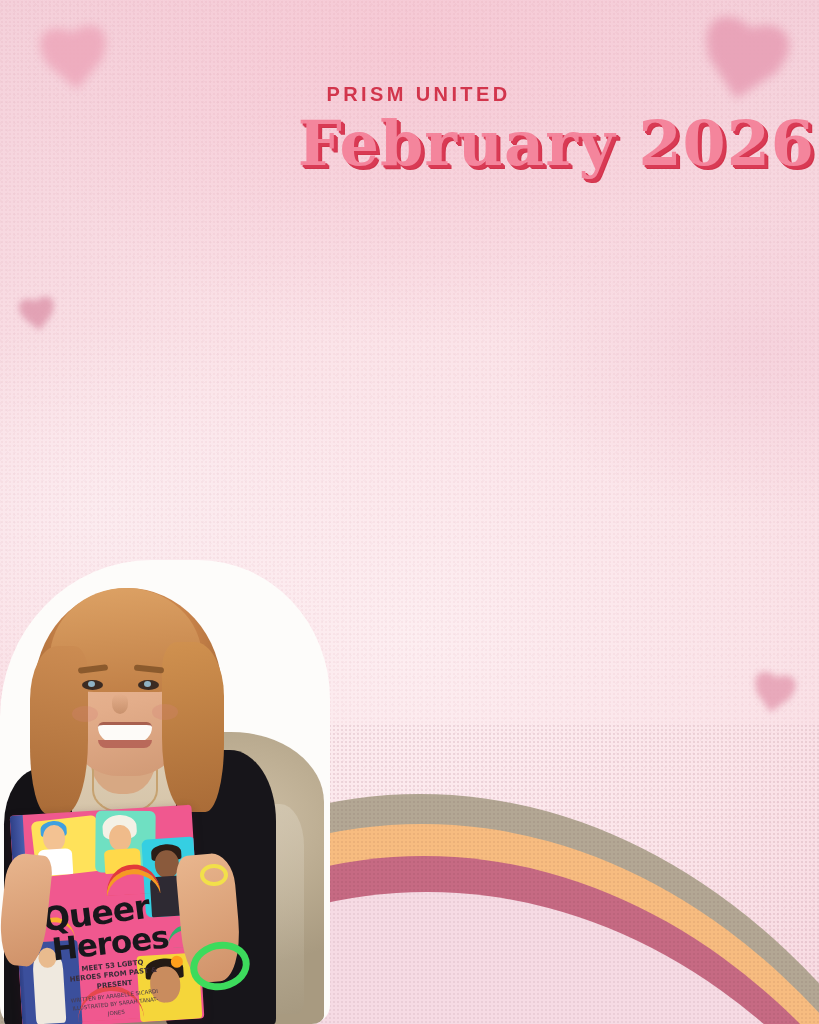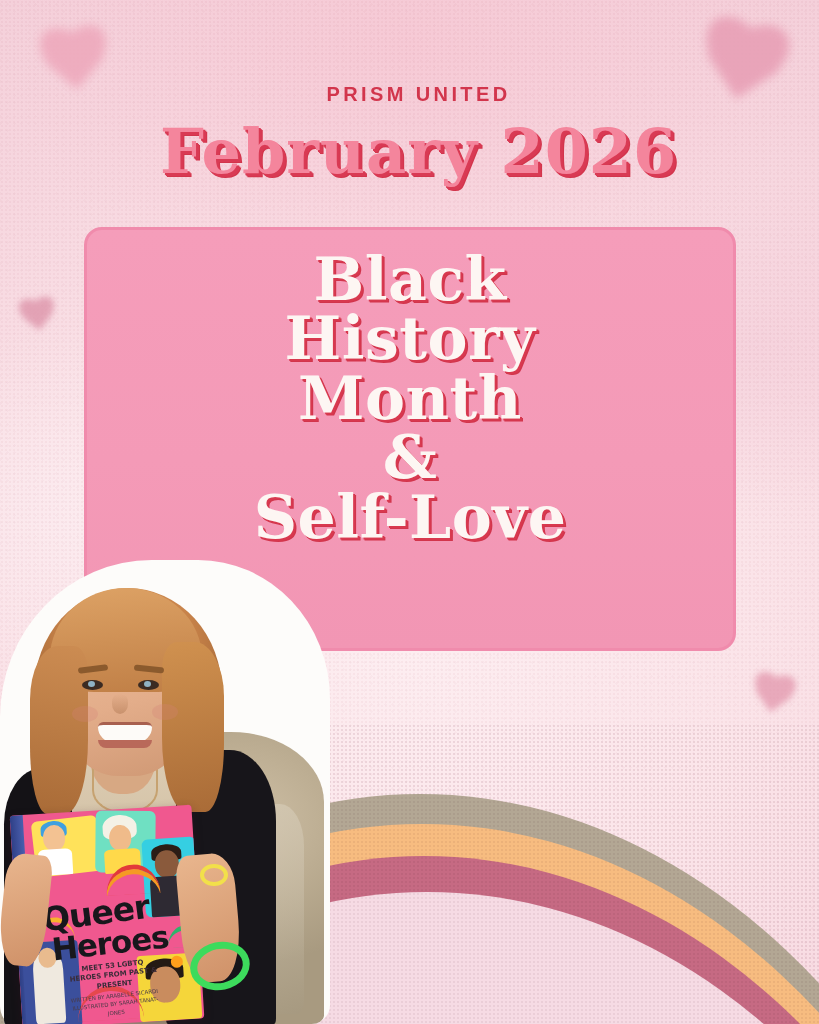--- a/index.html
+++ b/index.html
@@ -89,25 +89,26 @@
     line-height: 1;
     margin: 0 0 8px 0;
   }
   #month-year {
     font-family: "DejaVu Serif", "Liberation Serif", serif;
     font-size: 62px;
     font-weight: 700;
     letter-spacing: 1px;
     color: #f4859c;
     line-height: 1.02;
-    margin: 16px;
+    margin: 4px;
     text-shadow:
       2px 2px 0 #d93a54,
       3px 3px 0 #d93a54,
       4px 4px 0 #d2354c;
+    text-align: right;
   }
 
   
   #title-card {
     position: absolute;
     left: 84px;
     top: 227px;
     width: 652px;
     height: 424px;
     background: #f49ab8;
@@ -510,29 +511,20 @@
     <div class="arc" id="arc-rose"></div>
     <div class="arc" id="arc-blush"></div>
     <div class="arc-noise"></div>
   </div>
 
   <div id="header">
     <p id="eyebrow">PRISM UNITED</p>
     <h1 id="month-year">February 2026</h1>
   </div>
 
-  <div id="title-card">
-    <div id="title-stack">
-      <span class="tline">Black</span>
-      <span class="tline">History</span>
-      <span class="tline">Month</span>
-      <span class="tline">&amp;</span>
-      <span class="tline">Self-Love</span>
-    </div>
-  </div>
 
   <div id="person">
     <div id="person-outline"></div>
     <div id="person-shape">
       <div class="pbody" id="hair-back"></div>
       <div class="pbody" id="jacket"></div>
       <div class="pbody" id="jacket-fold-a"></div>
       <div class="pbody" id="jacket-fold-b"></div>
       <div class="pbody" id="vest-left"></div>
       <div class="pbody" id="vest-right"></div>

